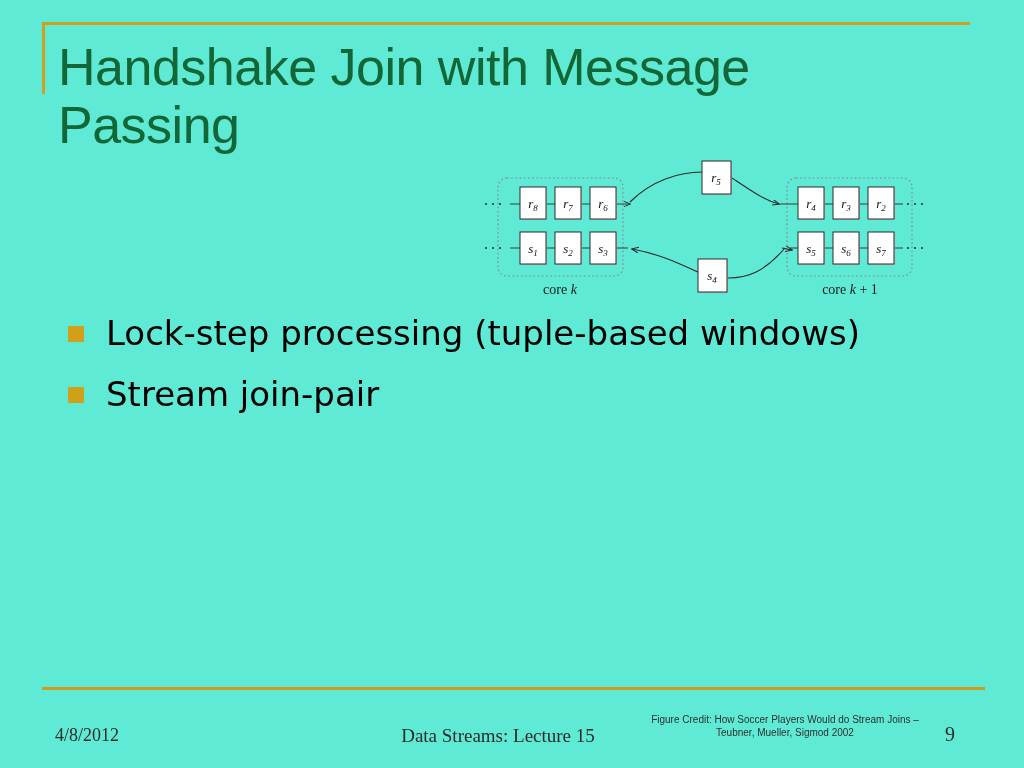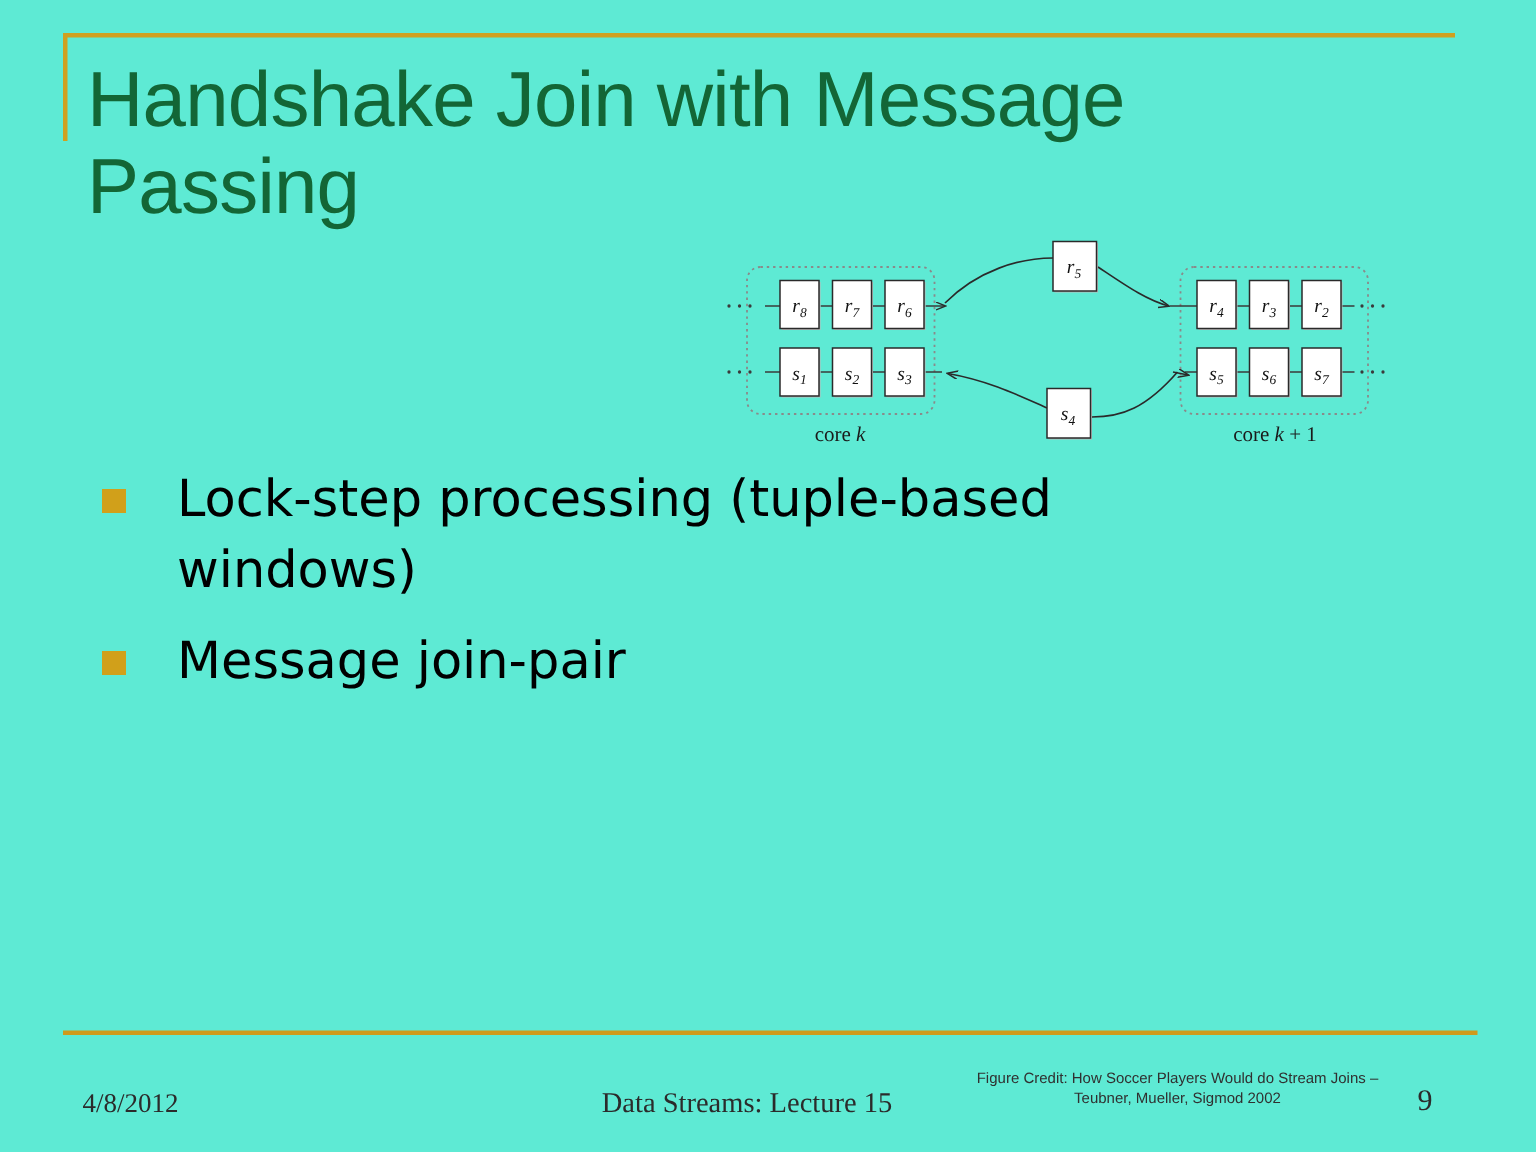--- a/index.html
+++ b/index.html
@@ -69,21 +69,20 @@
   .bullets {
     position: absolute;
     left: 68px;
     top: 310px;
     width: 800px;
   }
   .bullet-row {
     display: flex;
     align-items: flex-start;
     margin-bottom: 14px;
-    gap: 12px;
   }
   .bullet-marker {
     flex: 0 0 auto;
     width: 16px;
     height: 16px;
     background: #d1a01a;
     margin-top: 16px;
     margin-right: 22px;
   }
   .bullet-text {
@@ -293,21 +292,21 @@
     </svg>
   </div>
 
   <div class="bullets">
     <div class="bullet-row">
       <div class="bullet-marker"></div>
       <div class="bullet-text">Lock-step processing (tuple-based windows)</div>
     </div>
     <div class="bullet-row">
       <div class="bullet-marker"></div>
-      <div class="bullet-text">Message join-pair</div>
+      <div class="bullet-text">Stream join-pair</div>
     </div>
   </div>
 
   <div class="rule-bottom"></div>
 
   <div class="footer-date">4/8/2012</div>
   <div class="footer-center">Data Streams: Lecture 15</div>
   <div class="footer-credit">
     <div>Figure Credit: How Soccer Players Would do Stream Joins –</div>
     <div>Teubner, Mueller, Sigmod 2002</div>

